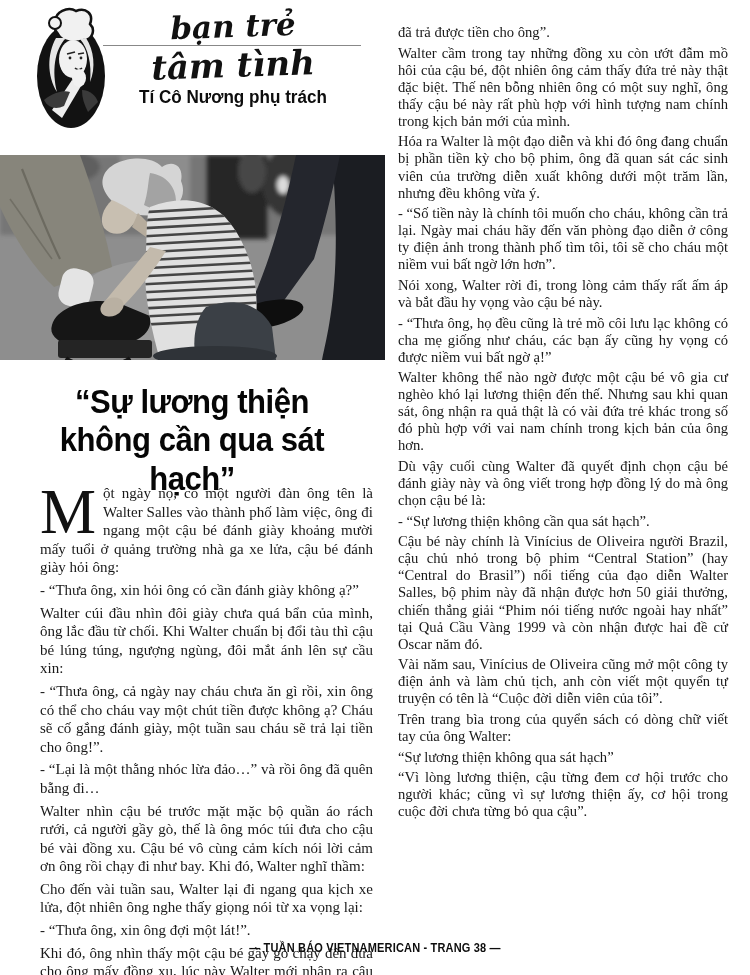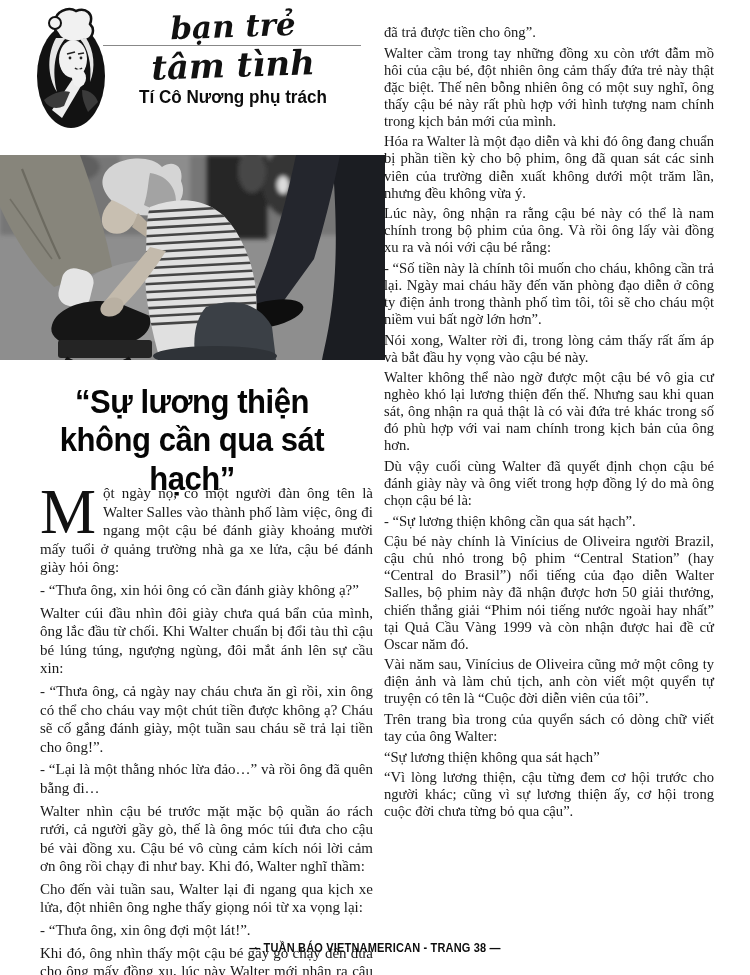--- a/index.html
+++ b/index.html
@@ -31,21 +31,21 @@
   .headline{
     position:absolute;left:8px;top:383px;width:368px;text-align:center;
     font-family:"Liberation Sans", sans-serif;font-weight:bold;color:#060606;
     font-size:33px;line-height:1.16;letter-spacing:-0.5px;
     transform:scaleX(0.94);transform-origin:center;
   }
   
   .col{position:absolute;text-align:justify;}
   .col p{margin:0 0 4px 0;}
   .col-left{left:40px;top:484px;width:333px;font-size:15px;line-height:1.24;}
-  .col-right{left:384px;top:24px;width:330px;font-size:14.6px;line-height:1.17;}
+  .col-right{left:398px;top:24px;width:330px;font-size:14.6px;line-height:1.17;}
   .col-right p{margin:0 0 3.5px 0;}
   .dropcap{
     float:left;font-size:63px;line-height:0.82;padding:3px 7px 0 0;
     font-family:"Liberation Serif", serif;color:#111;
   }
   
   .footer{
     position:absolute;left:0;top:941px;width:750px;text-align:center;
     font-family:"Liberation Sans", sans-serif;font-weight:bold;font-size:12.5px;
     color:#0d0d0d;transform:scaleX(0.88);transform-origin:center;letter-spacing:0.2px;
@@ -183,23 +183,23 @@
     <p>Cho đến vài tuần sau, Walter lại đi ngang qua kịch xe lửa, đột nhiên ông nghe thấy giọng nói từ xa vọng lại:</p>
     <p>- “Thưa ông, xin ông đợi một lát!”.</p>
     <p>Khi đó, ông nhìn thấy một cậu bé gầy gò chạy đến đưa cho ông mấy đồng xu, lúc này Walter mới nhận ra cậu bé này chính là đứa bé đánh giày đã mượn ông tiền.</p>
 
   </div>
 
   <div class="col col-right">
     <p>đã trả được tiền cho ông”.</p>
     <p>Walter cầm trong tay những đồng xu còn ướt đẫm mồ hôi của cậu bé, đột nhiên ông cảm thấy đứa trẻ này thật đặc biệt. Thế nên bỗng nhiên ông có một suy nghĩ, ông thấy cậu bé này rất phù hợp với hình tượng nam chính trong kịch bản mới của mình.</p>
     <p>Hóa ra Walter là một đạo diễn và khi đó ông đang chuẩn bị phần tiền kỳ cho bộ phim, ông đã quan sát các sinh viên của trường diễn xuất không dưới một trăm lần, nhưng đều không vừa ý.</p>
-    <p>Lúc này, ông nhận ra rằng cậu bé này có thể là nam chính trong bộ phim của ông. Và rồi ông lấy vài đồng xu ra và nói với cậu bé rằng:</p>
     <p>- “Số tiền này là chính tôi muốn cho cháu, không cần trả lại. Ngày mai cháu hãy đến văn phòng đạo diễn ở công ty điện ảnh trong thành phố tìm tôi, tôi sẽ cho cháu một niềm vui bất ngờ lớn hơn”.</p>
     <p>Nói xong, Walter rời đi, trong lòng cảm thấy rất ấm áp và bắt đầu hy vọng vào cậu bé này.</p>
+    <p>- “Thưa ông, họ đều cũng là trẻ mồ côi lưu lạc không có cha mẹ giống như cháu, các bạn ấy cũng hy vọng có được niềm vui bất ngờ ạ!”</p>
     <p>Walter không thể nào ngờ được một cậu bé vô gia cư nghèo khó lại lương thiện đến thế. Nhưng sau khi quan sát, ông nhận ra quả thật là có vài đứa trẻ khác trong số đó phù hợp với vai nam chính trong kịch bản của ông hơn.</p>
     <p>Dù vậy cuối cùng Walter đã quyết định chọn cậu bé đánh giày này và ông viết trong hợp đồng lý do mà ông chọn cậu bé là:</p>
     <p>- “Sự lương thiện không cần qua sát hạch”.</p>
     <p>Cậu bé này chính là Vinícius de Oliveira người Brazil, cậu chủ nhỏ trong bộ phim “Central Station” (hay “Central do Brasil”) nổi tiếng của đạo diễn Walter Salles, bộ phim này đã nhận được hơn 50 giải thưởng, chiến thắng giải “Phim nói tiếng nước ngoài hay nhất” tại Quả Cầu Vàng 1999 và còn nhận được hai đề cử Oscar năm đó.</p>
     <p>Vài năm sau, Vinícius de Oliveira cũng mở một công ty điện ảnh và làm chủ tịch, anh còn viết một quyển tự truyện có tên là “Cuộc đời diễn viên của tôi”.</p>
     <p>Trên trang bìa trong của quyển sách có dòng chữ viết tay của ông Walter:</p>
     <p>“Sự lương thiện không qua sát hạch”</p>
     <p>“Vì lòng lương thiện, cậu từng đem cơ hội trước cho người khác; cũng vì sự lương thiện ấy, cơ hội trong cuộc đời chưa từng bỏ qua cậu”.</p>
   </div>
 

